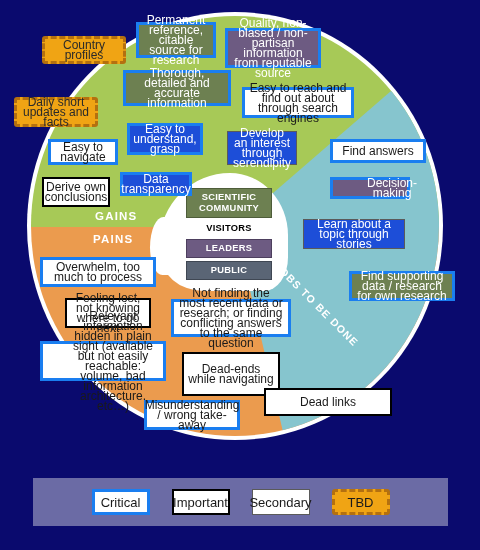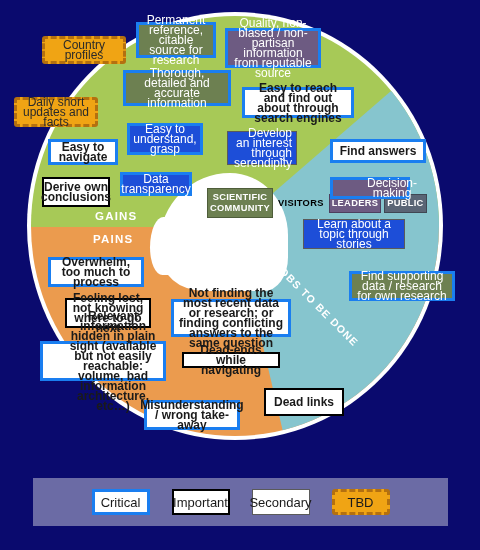--- a/index.html
+++ b/index.html
@@ -55,23 +55,23 @@
   .head:after{
     content:"";
     position:absolute;
     left:-10px;top:44px;
     width:26px;height:58px;
     background:#ffffff;
     border-radius:60% 0 0 55%;
   }
   .head-labels{
     position:absolute;
-    left:207px; top:188px;
+    left:186px; top:188px;
     width:86px;
-    display:flex;flex-direction:row;align-items:center;
+    display:flex;flex-direction:column;align-items:center;
     gap:3px;
     z-index:6;
   }
   .hl{
     width:100%;
     text-align:center;
     font-size:9.3px;
     line-height:11px;
     font-weight:bold;
     letter-spacing:.3px;
@@ -115,21 +115,21 @@
   }
   .s-critical{border:3px solid #1a7ef0;background:#ffffff;color:#1a1a1a;}
   .s-important{border:2.5px solid #000000;background:#ffffff;color:#1a1a1a;}
   .s-secondary{border:1px solid #5a5a5a;background:#ffffff;color:#1a1a1a;}
   .s-tbd{
     border:3px dashed #b4700f;
     background:#f0a414;color:#2a2a2a;
     border-radius:3px;
   }
   
-  .f-white{background:#ffffff;color:#1a1a1a;font-weight:bold;}
+  .f-white{background:#ffffff;color:#1a1a1a;}
   .f-olive{background:#6d8051;color:#ffffff;}
   .f-purple{background:#6d5b82;color:#ffffff;}
   .f-slate{background:#1d4ed8;color:#ffffff;}
 
   
   .legend{
     position:absolute;
     left:33px; top:478px;
     width:415px; height:48px;
     background:#6b6ba5;
@@ -178,37 +178,37 @@
   <div class="sector-word w-jobs">JOBS TO BE DONE</div>
 
   <div class="box s-tbd" style="left:42px;  top:36px;  width:84px;  height:28px;">Country profiles</div>
   <div class="box s-tbd" style="left:14px;  top:97px;  width:84px;  height:30px;">Daily short updates and facts</div>
 
   <div class="box s-critical f-olive" style="left:136px; top:22px;  width:80px;  height:36px;">Permanent reference, citable source for research</div>
   <div class="box s-critical f-purple" style="left:225px; top:28px;  width:96px;  height:40px;">Quality, non-biased / non-partisan information from reputable source</div>
   <div class="box s-critical f-olive" style="left:102px; top:70px;  width:108px; height:36px;margin-left:21px;">Thorough, detailed and accurate information</div>
   <div class="box s-critical f-white" style="left:242px; top:87px;  width:112px; height:31px;">Easy to reach and find out about through search engines</div>
   <div class="box s-critical f-slate" style="left:127px; top:123px; width:76px;  height:32px;">Easy to understand, grasp</div>
-  <div class="box s-secondary f-slate" style="left:227px; top:131px; width:70px;  height:34px;text-align:right;">Develop an interest through serendipity</div>
+  <div class="box s-secondary f-slate" style="left:227px; top:131px; width:70px;  height:34px;">Develop an interest through serendipity</div>
   <div class="box s-critical f-white" style="left:48px;  top:139px; width:70px;  height:26px;">Easy to navigate</div>
   <div class="box s-important f-white" style="left:42px;  top:177px; width:68px;  height:30px;">Derive own conclusions</div>
   <div class="box s-critical f-slate" style="left:120px; top:172px; width:72px;  height:24px;">Data transparency</div>
 
   <div class="box s-critical f-white" style="left:330px; top:139px; width:96px;  height:24px;">Find answers</div>
   <div class="box s-critical f-purple" style="left:330px; top:177px; width:80px;  height:22px;padding-left:48px;">Decision-making</div>
   <div class="box s-secondary f-slate" style="left:303px; top:219px; width:102px; height:30px;">Learn about a topic through stories</div>
   <div class="box s-critical f-olive" style="left:349px; top:271px; width:106px; height:30px;">Find supporting data / research for own research</div>
 
-  <div class="box s-critical f-white" style="left:40px;  top:257px; width:96px; height:30px;margin-left:8px;">Overwhelm, too much to process</div>
+  <div class="box s-critical f-white" style="left:40px;  top:257px; width:116px; height:30px;">Overwhelm, too much to process</div>
   <div class="box s-important f-white" style="left:65px;  top:298px; width:86px;  height:30px;">Feeling lost, not knowing where to go next</div>
   <div class="box s-critical f-white" style="left:171px; top:299px; width:120px; height:38px;">Not finding the most recent data or research; or finding conflicting answers to the same question</div>
   <div class="box s-critical f-white" style="left:40px;  top:341px; width:126px; height:40px;padding-left:24px;">Relevant information hidden in plain sight (available but not easily reachable: volume, bad information architecture, etc…)</div>
-  <div class="box s-important f-white" style="left:182px; top:352px; width:98px;  height:16px;">Dead-ends while navigating</div>
+  <div class="box s-important f-white" style="left:182px; top:352px; width:98px;  height:44px;">Dead-ends while navigating</div>
   <div class="box s-critical f-white" style="left:144px; top:400px; width:96px;  height:30px;">Misunderstanding / wrong take-away</div>
-  <div class="box s-important f-white" style="left:264px; top:388px; width:80px; height:28px;">Dead links</div>
+  <div class="box s-important f-white" style="left:264px; top:388px; width:128px; height:28px;">Dead links</div>
 
   <div class="legend">
     <div class="legend-inner">
       <div class="lg-item lg-crit">Critical</div>
       <div class="lg-item lg-imp">Important</div>
       <div class="lg-item lg-sec">Secondary</div>
       <div class="lg-item lg-tbd">TBD</div>
     </div>
   </div>
 

